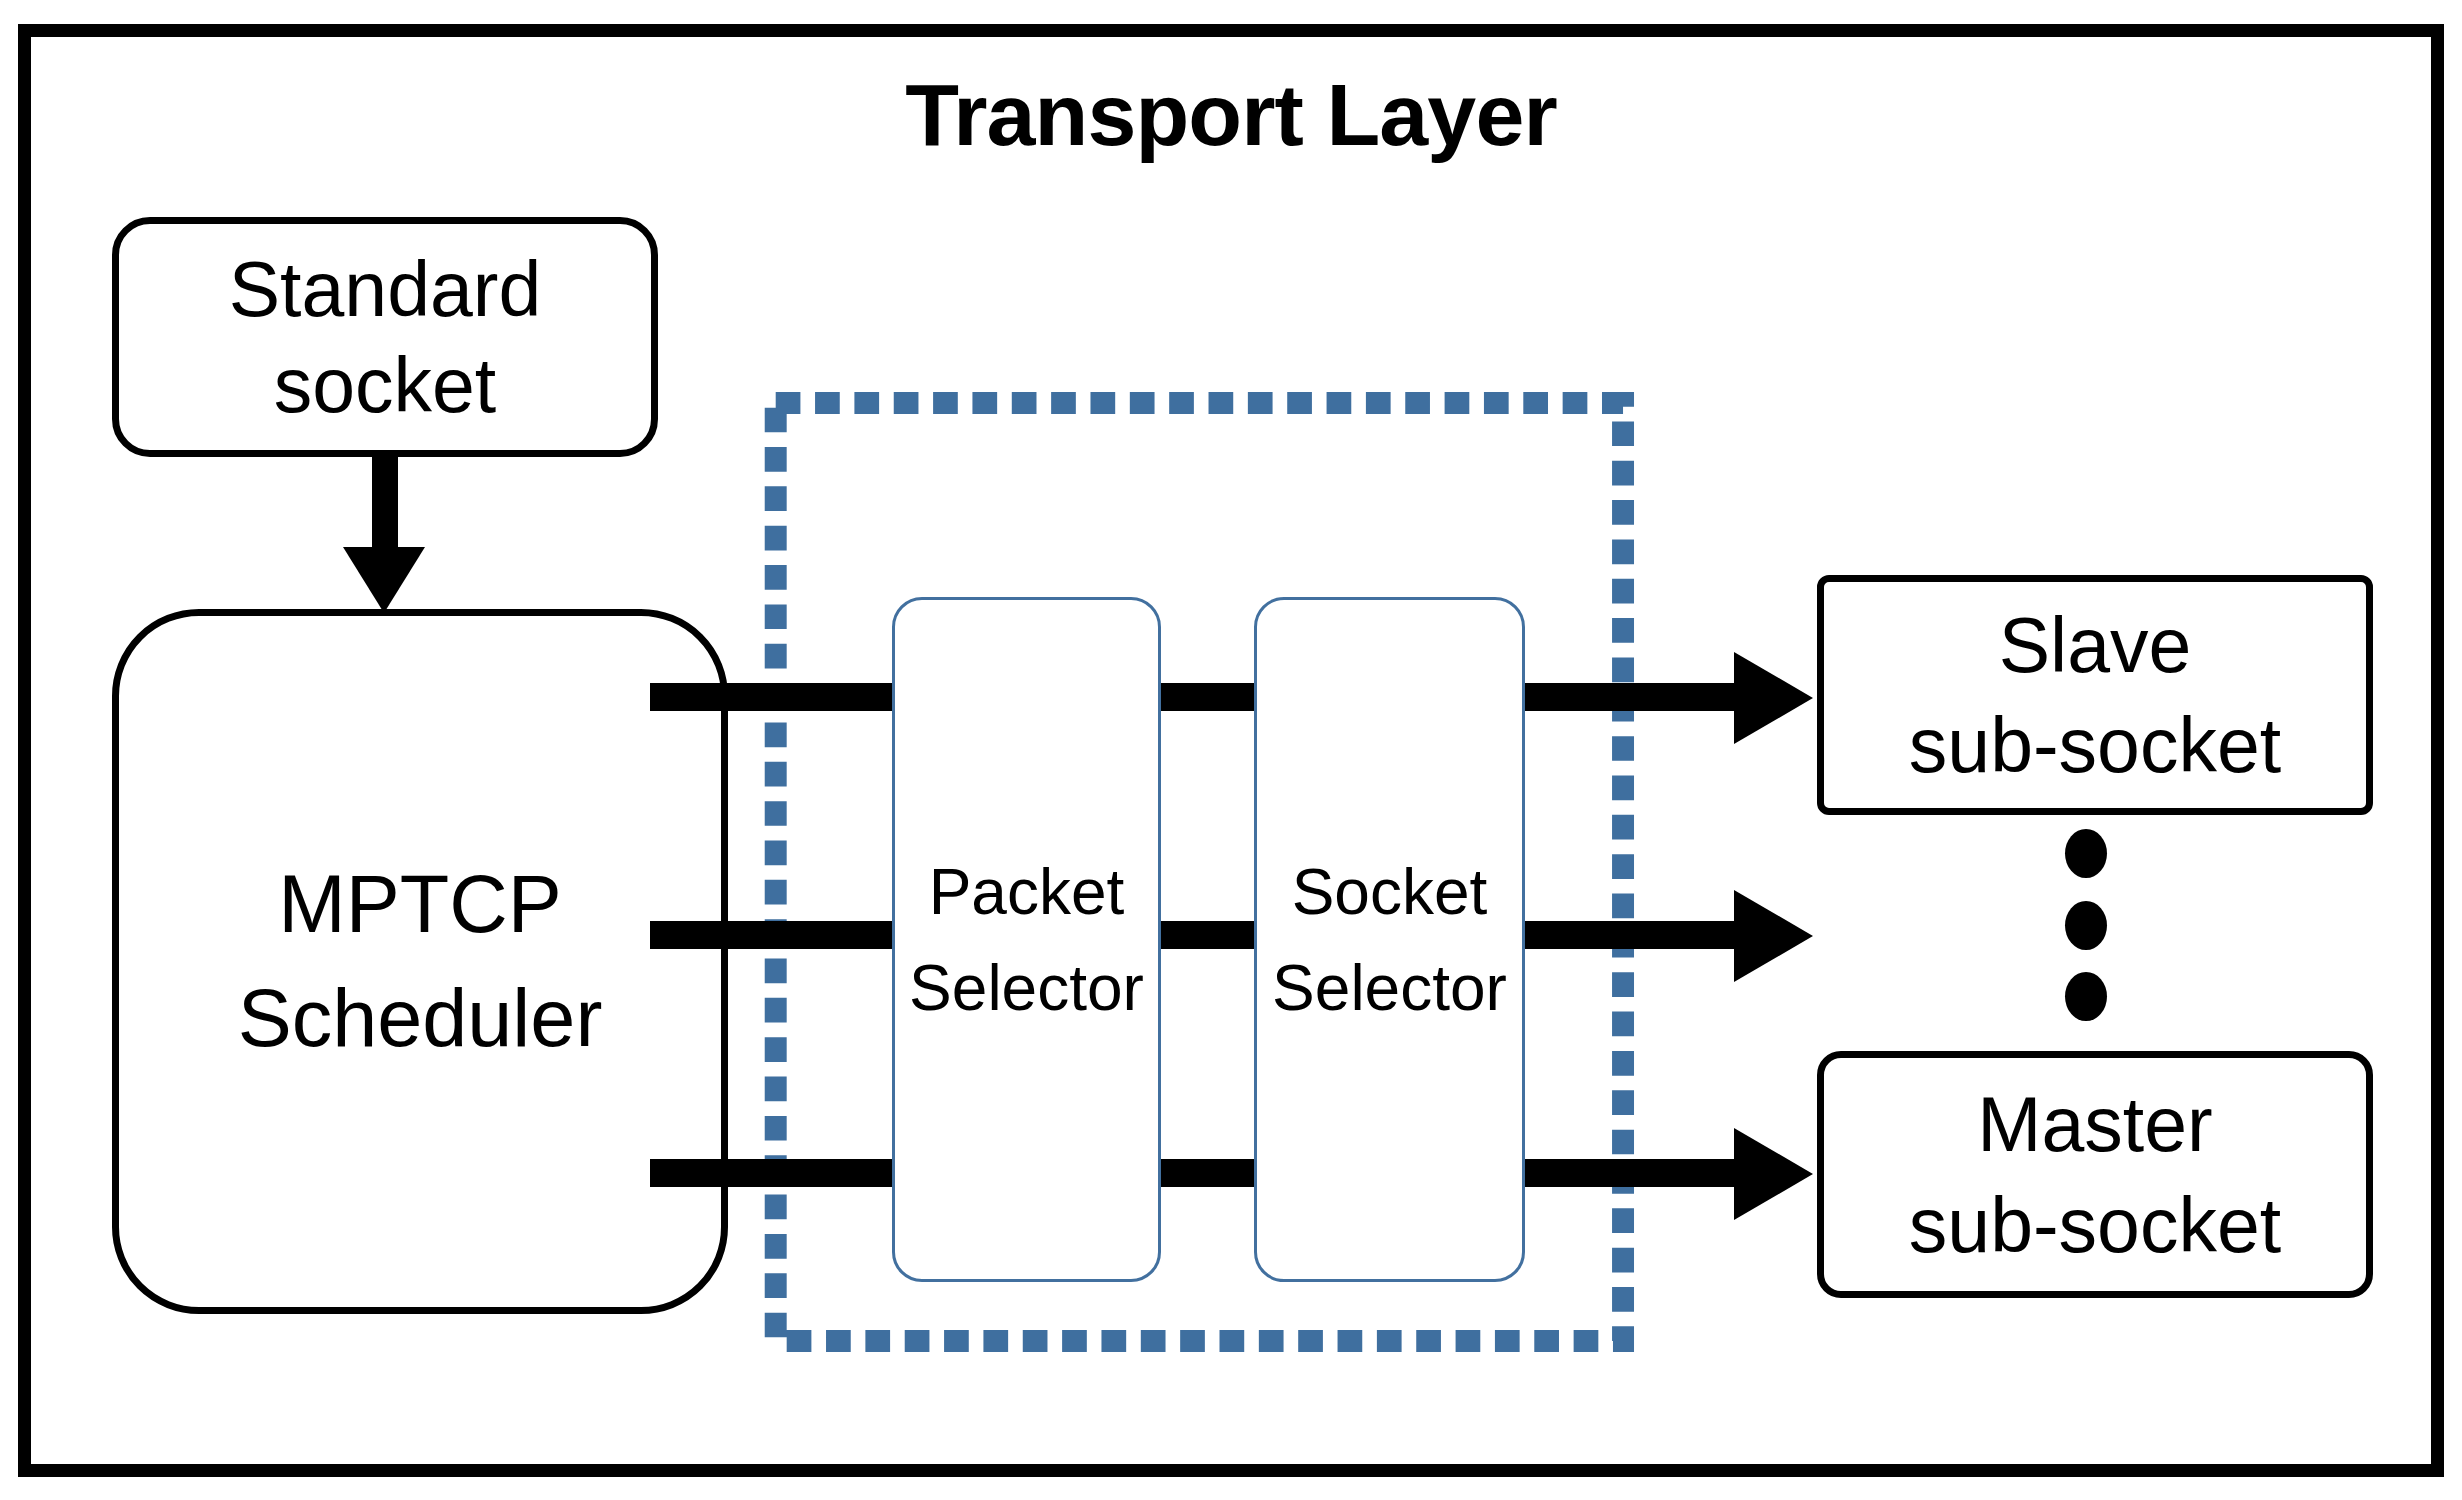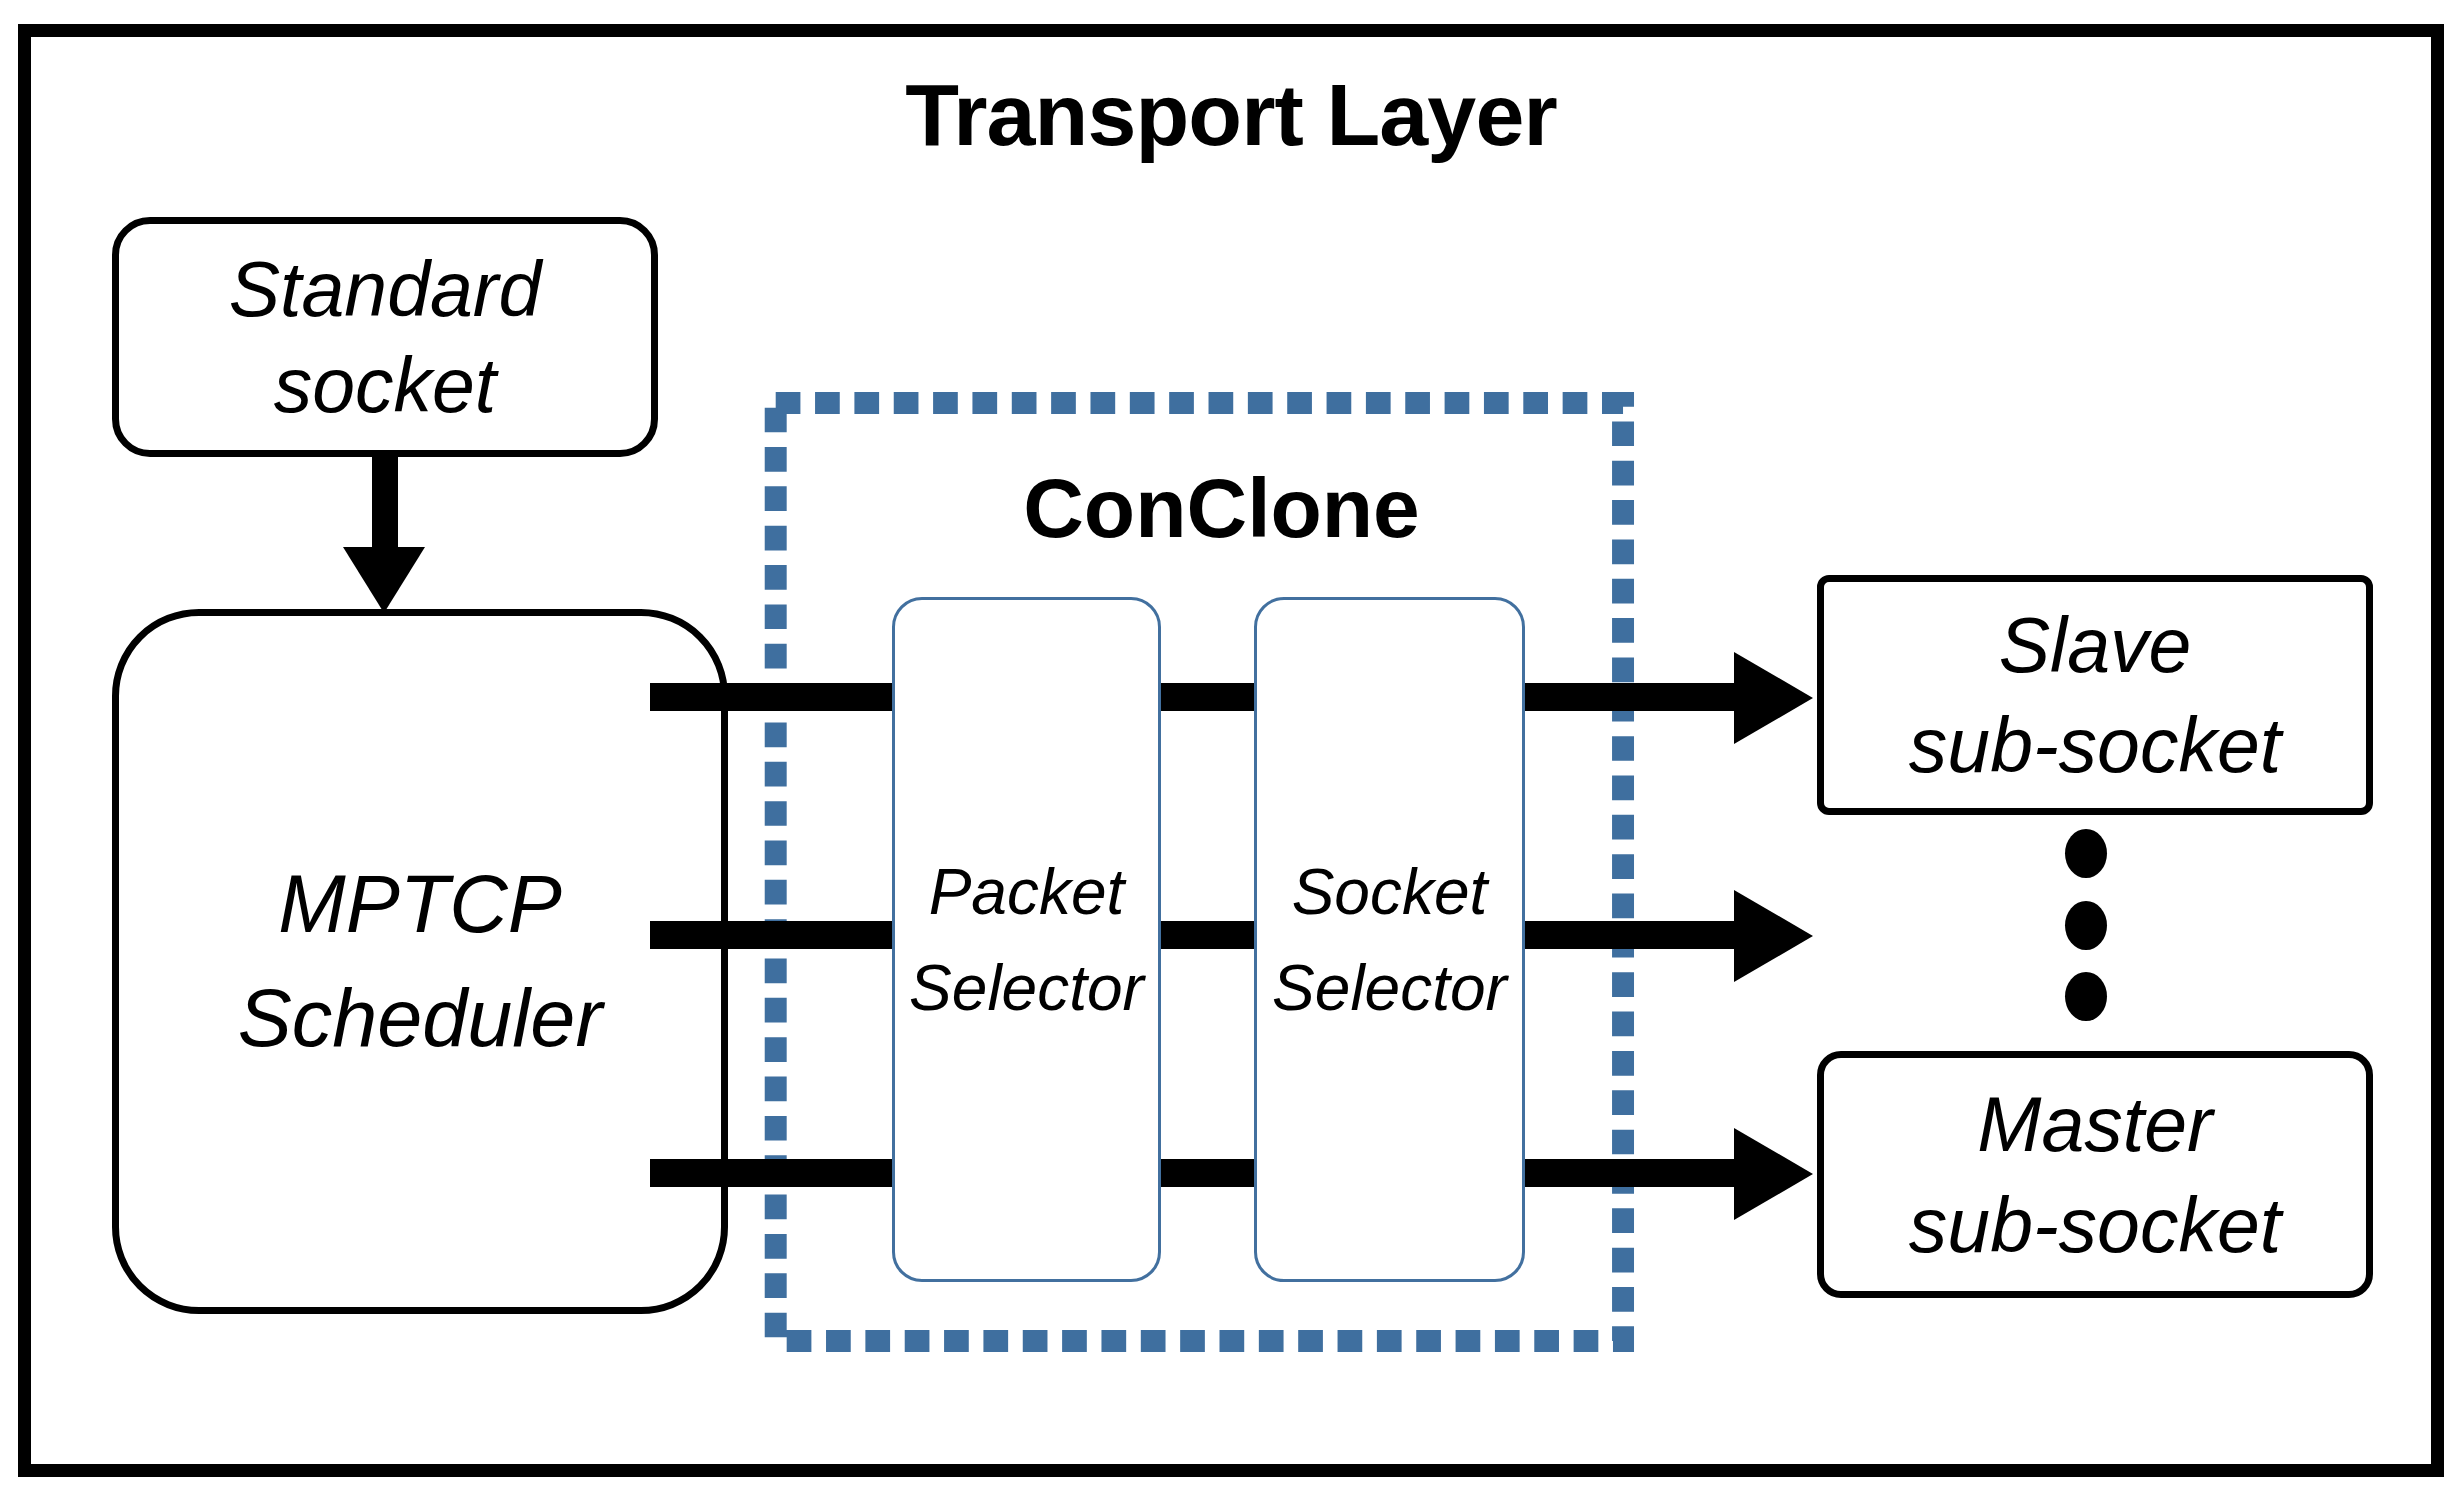--- a/index.html
+++ b/index.html
@@ -19,21 +19,21 @@
   }
   .title {
     position: absolute; left: 0; top: 64px; width: 2462px;
     text-align: center; font-weight: bold; font-size: 88px;
     letter-spacing: -0.9px;
   }
   .node {
     position: absolute; display: flex;
     align-items: center; justify-content: center;
     text-align: center; background: #fff;
-    box-sizing: border-box; white-space: pre-line; font-style: italic;
+    box-sizing: border-box; white-space: pre-line;
   }
   .black-node { border: 7.3px solid var(--line, #000); z-index: 2; }
   .node-standard-socket {
     left: 112px; top: 217px; width: 546px; height: 240px;
     border-radius: 38px; font-size: 77px; line-height: 1.25;
   }
   .node-mptcp {
     left: 112px; top: 609px; width: 616px; height: 705px;
     border-radius: 87px; font-size: 81px; line-height: 1.4;
   }
@@ -106,21 +106,20 @@
   <div class="v-head"></div>
 
   <div class="node black-node node-mptcp">
     <span>MPTCP
 Scheduler</span>
   </div>
 
   <svg class="dotted-box" width="894" height="989" viewBox="0 0 977 1080">
     <rect x="27" y="27" width="926" height="1025" fill="none" style="stroke: var(--dash-blue, #3f6f9f);" stroke-width="24" stroke-dasharray="27 16"></rect>
   </svg>
-  <div class="conclone-label">ConClone</div>
 
   <div class="h-shaft shaft-1"></div>
   <div class="h-head head-1"></div>
   <div class="h-shaft shaft-2"></div>
   <div class="h-head head-2"></div>
   <div class="h-shaft shaft-3"></div>
   <div class="h-head head-3"></div>
 
   <div class="node selector-node node-packet-selector">
     <span>Packet

